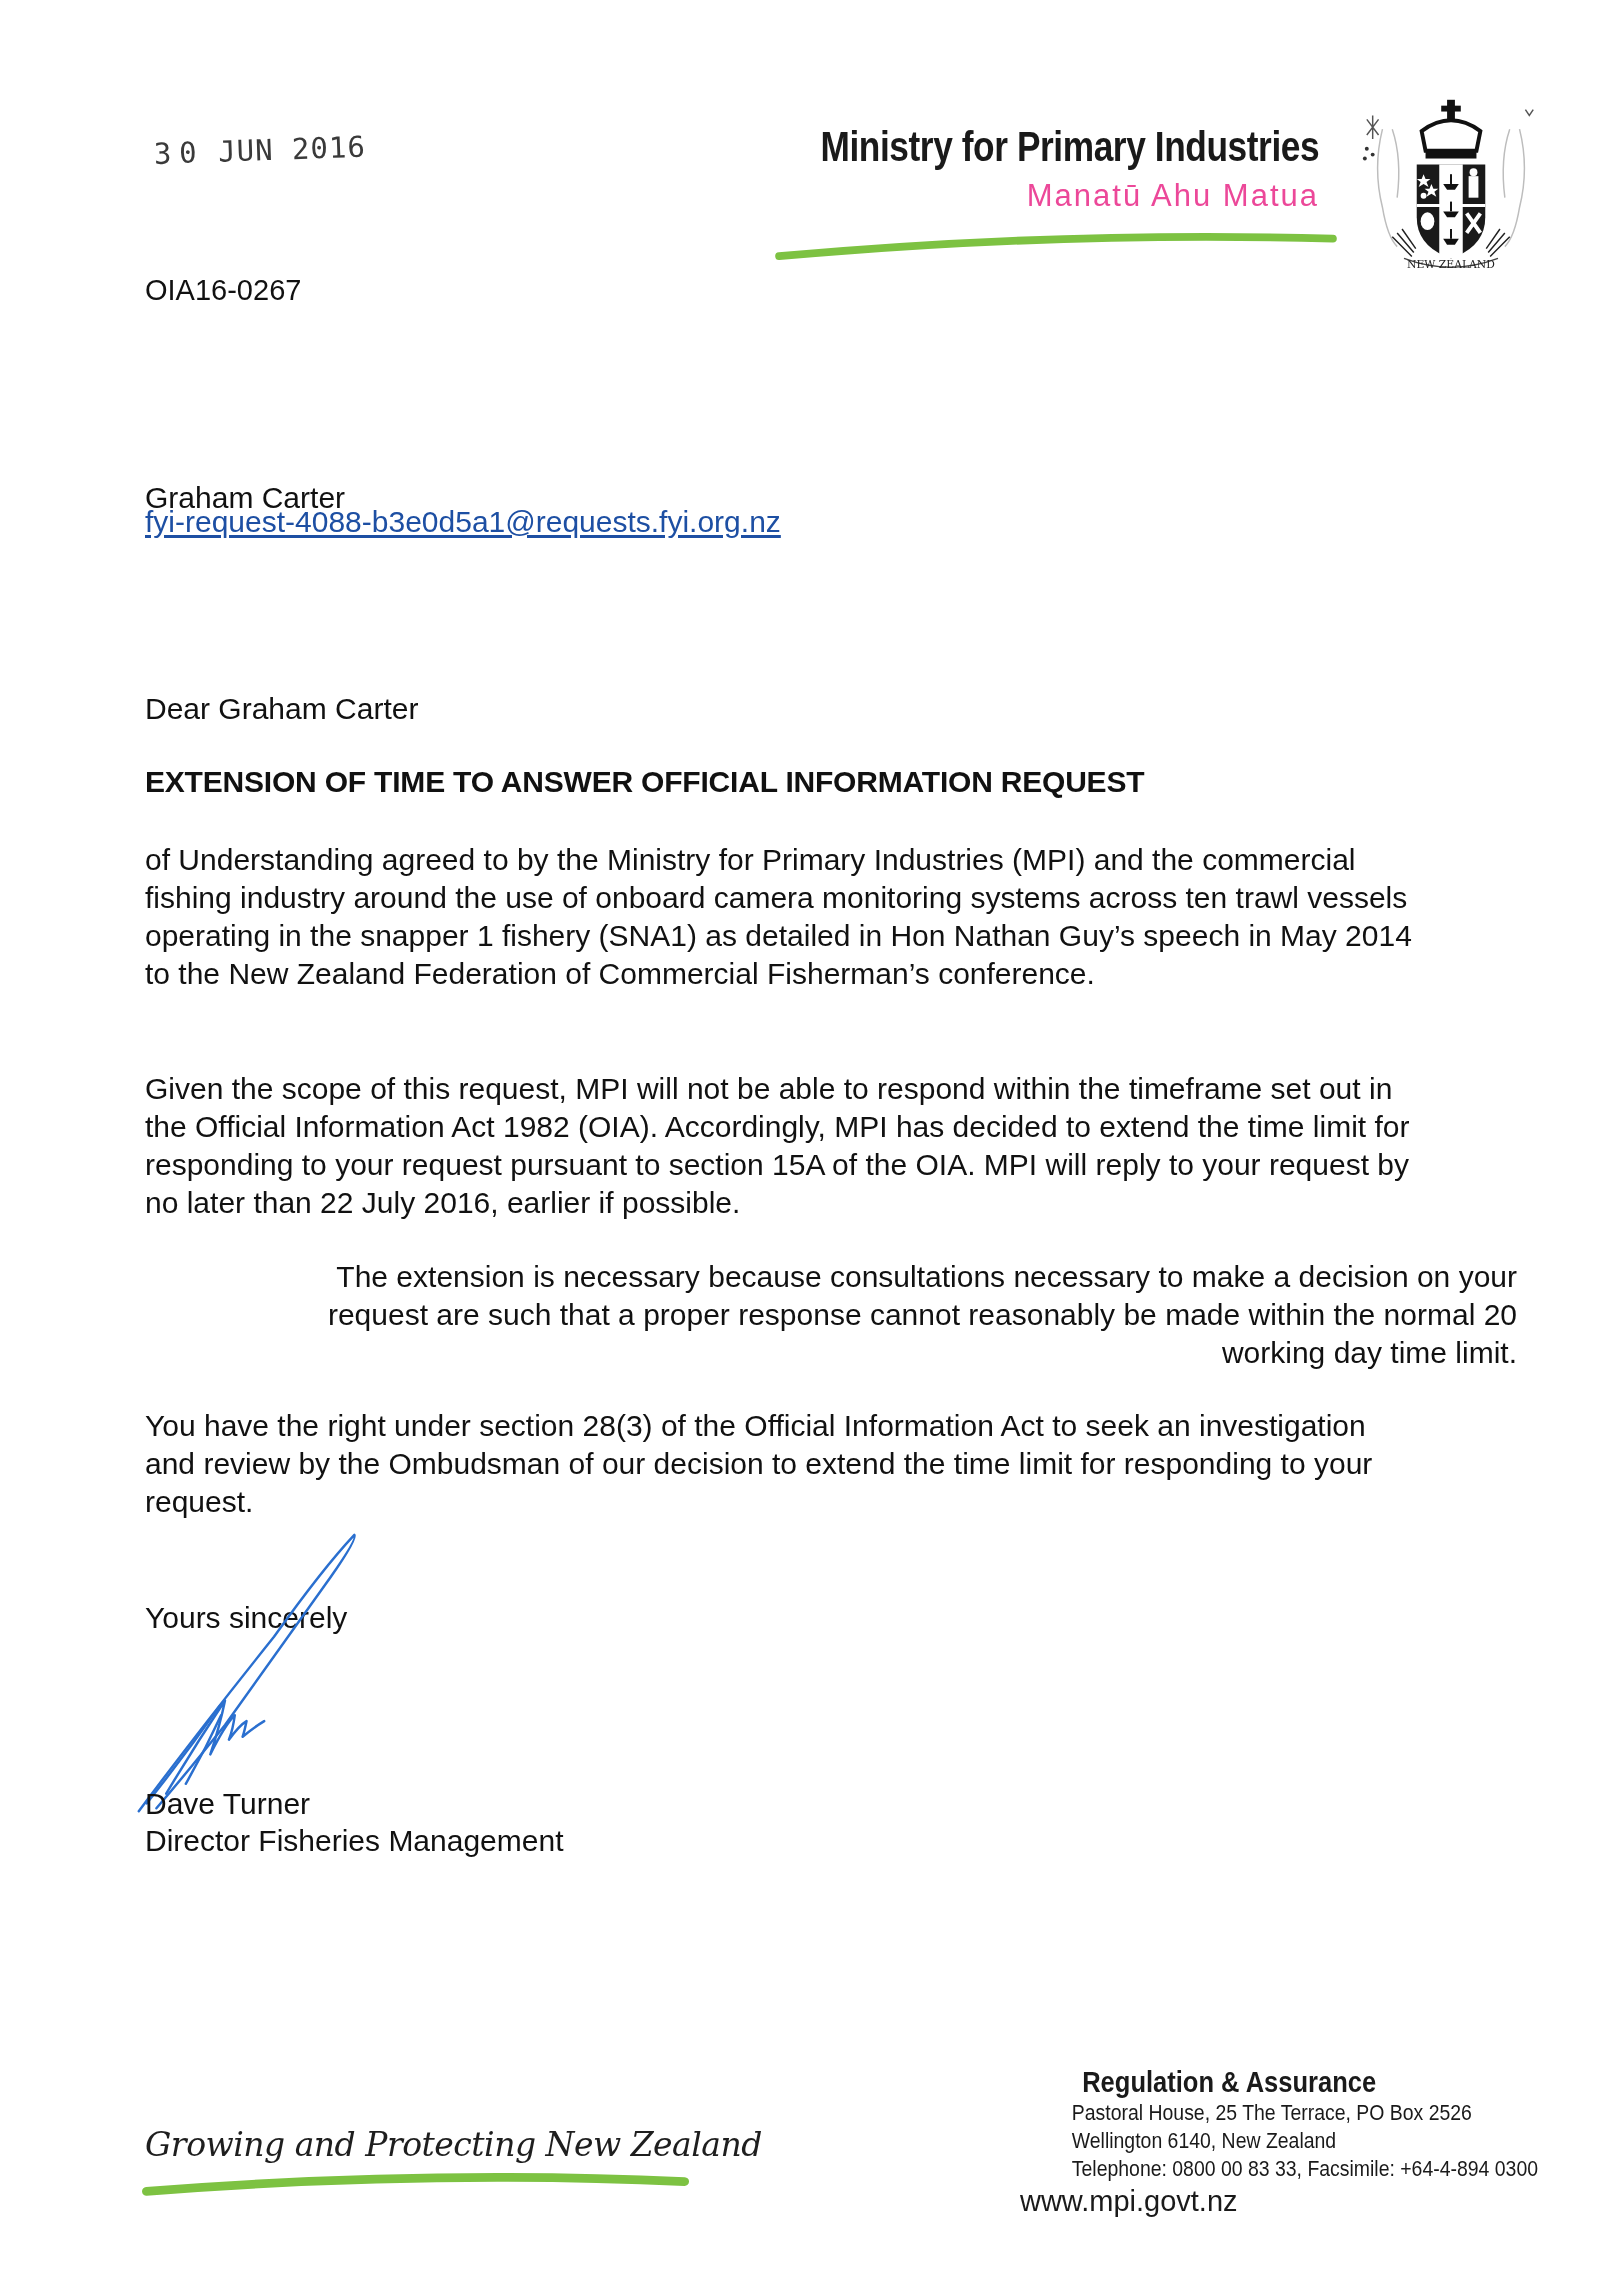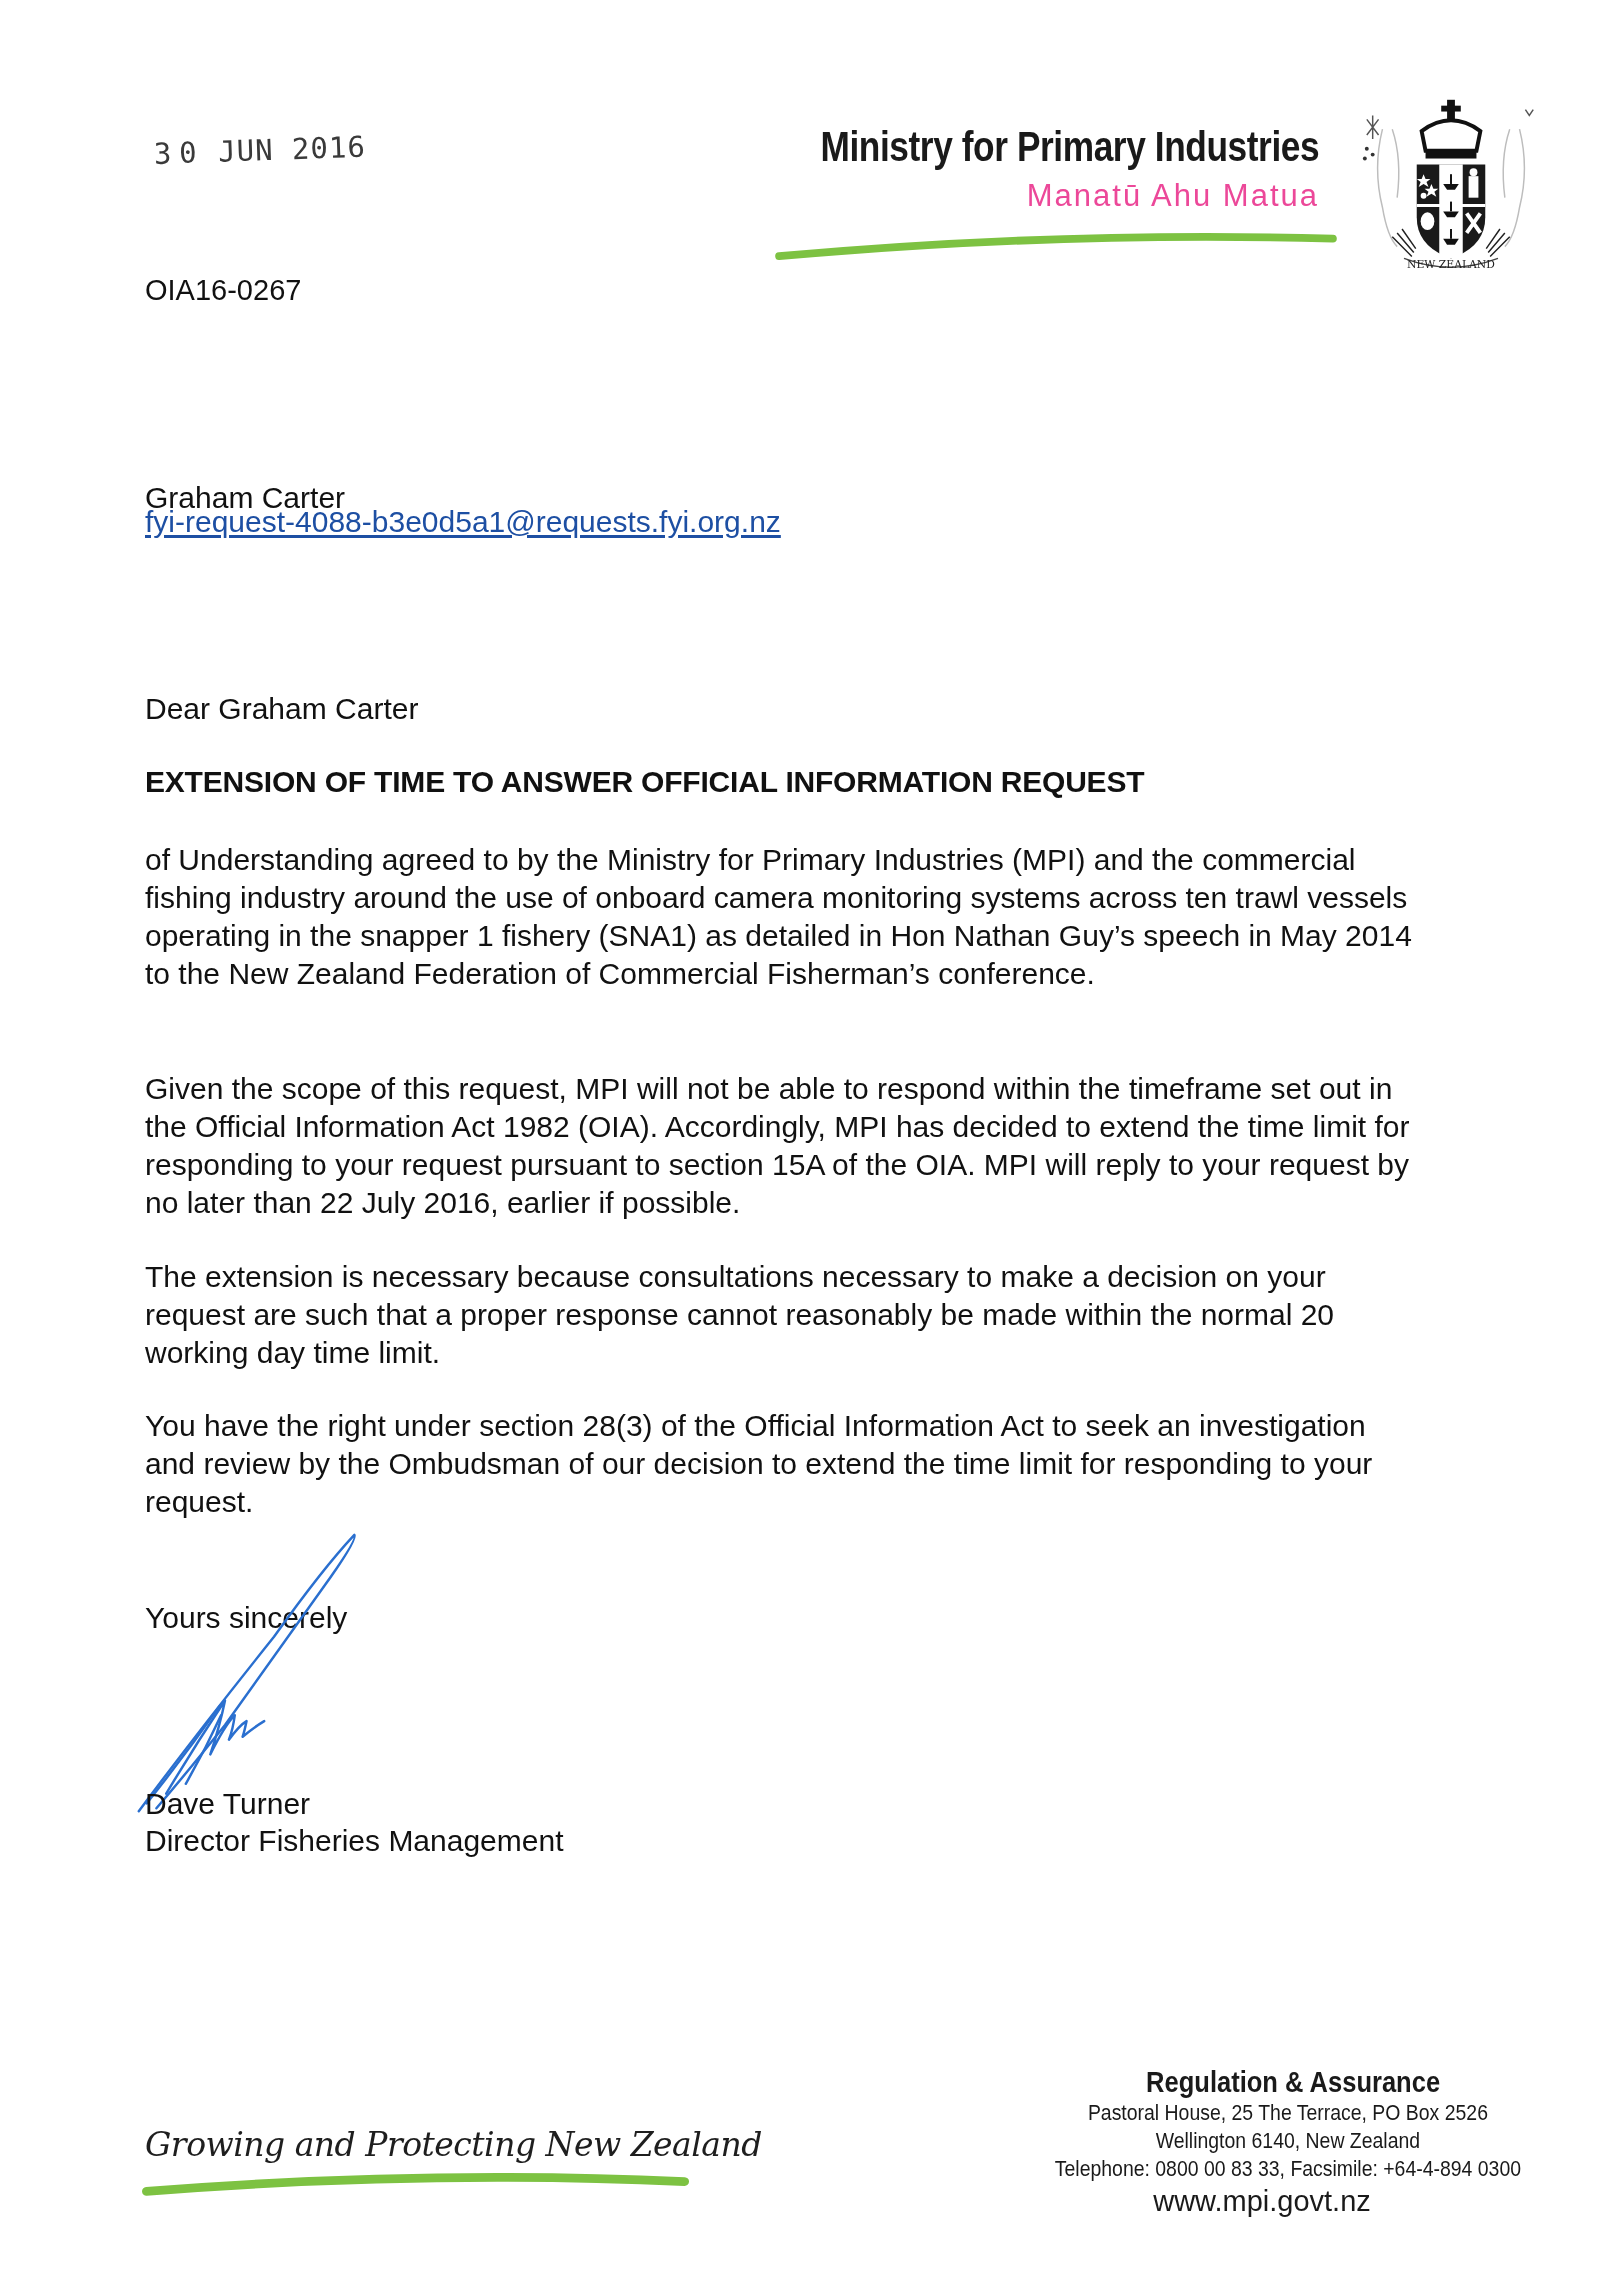--- a/index.html
+++ b/index.html
@@ -21,33 +21,33 @@
   .recipient-name { left: 145px; top: 465px; font-size: 30px; margin-top: 16px; }
   .recipient-email { left: 145px; top: 505px; font-size: 30px; color: #1d4fa3; text-decoration: underline; text-underline-offset: 2.9px; }
 
   
   .salutation { left: 145px; top: 692px; font-size: 30px; }
   .subject { left: 145px; top: 765px; font-size: 30px; font-weight: bold; letter-spacing: -0.2px; }
   .para { left: 145px; width: 1372px; font-size: 30px; line-height: 38px; }
   .para .ln { display: block; white-space: nowrap; }
   .p1 { top: 841px; }
   .p2 { top: 1070px; }
-  .p3 { top: 1258px; }
+  .p3 { top: 1258px; text-align: right; }
   .p4 { top: 1407px; }
 
   .closing { left: 145px; top: 1601px; font-size: 30px; }
   .signature { left: 127px; top: 1529px; width: 294px; height: 294px; }
   .signer-name { left: 145px; top: 1787px; font-size: 30px; }
   .signer-title { left: 145px; top: 1824px; font-size: 30px; }
 
   
   .tagline { left: 145px; top: 2125px; font-family: "DejaVu Serif", serif; font-style: italic; font-size: 33px; color: #1e1e1e; letter-spacing: -0.5px; white-space: nowrap; text-align: center; }
   .footer-swoosh { left: 137px; top: 2164px; width: 559px; height: 39px; }
 
-  .footer-right { right: 100px; top: 2066px; text-align: center; }
+  .footer-right { right: 83px; top: 2066px; text-align: left; }
   .footer-division { font-weight: bold; font-size: 29px; color: #1a1a1a; transform: scaleX(0.88); transform-origin: right center; white-space: nowrap; }
   .footer-line { font-size: 21.6px; color: #1a1a1a; line-height: 28px; white-space: nowrap; transform: scaleX(0.9); transform-origin: right center; }
   .footer-web { font-size: 29px; color: #1a1a1a; margin-top: 2px; white-space: nowrap; }
 </style>
 </head>
 <body>
 
 <div class="abs stamp">
   <span class="day">30</span><span>JUN 2016</span>
 </div>

